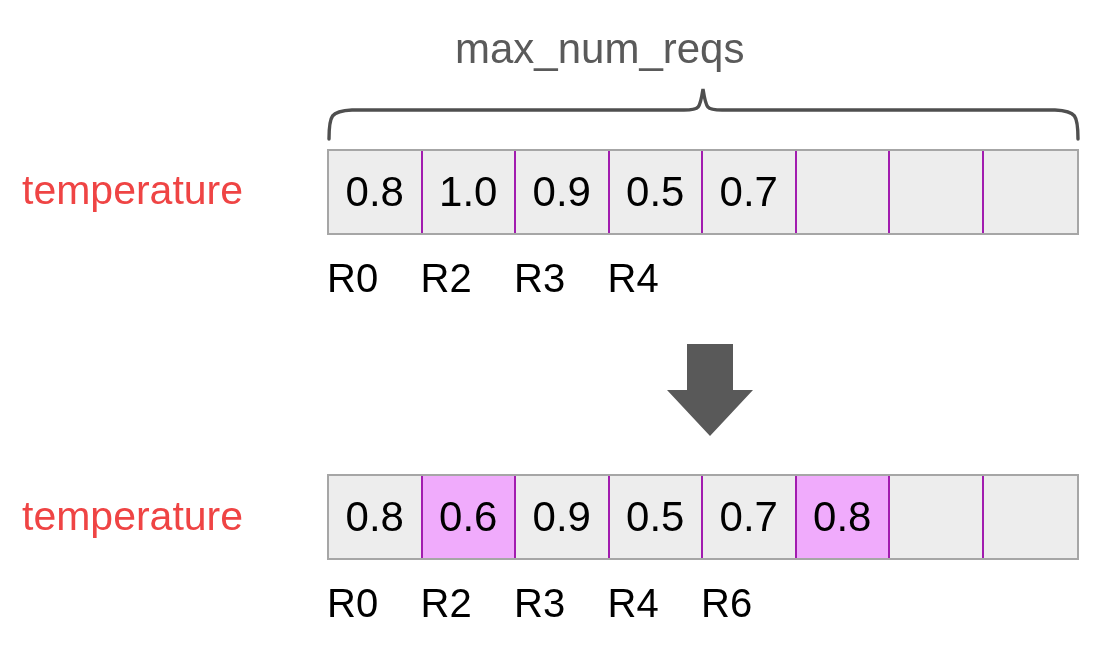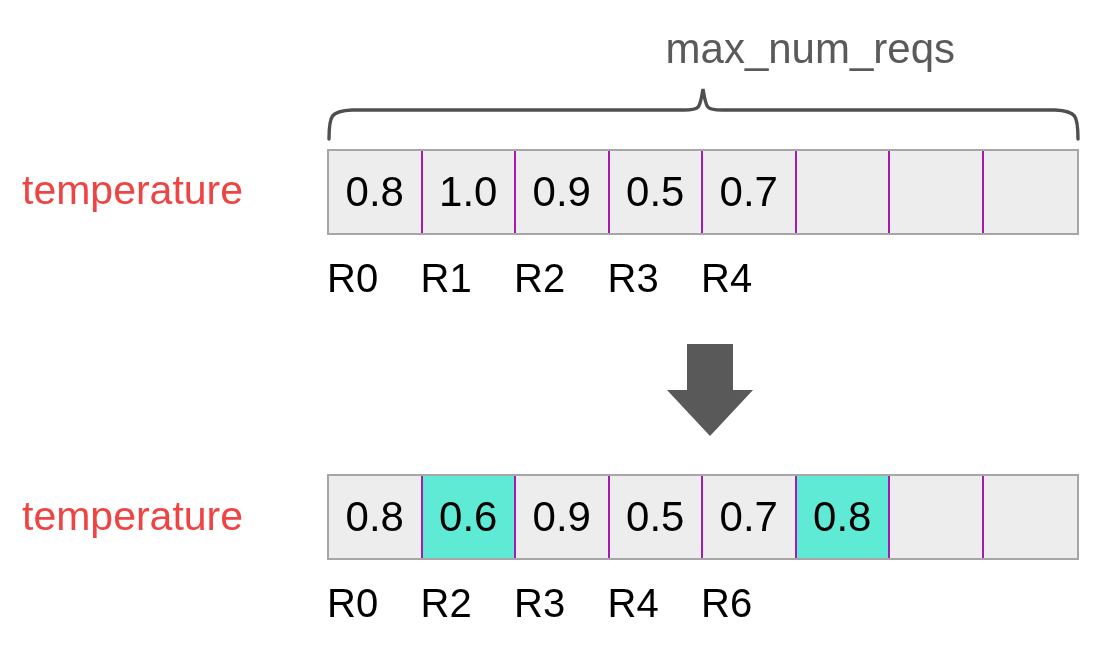--- a/index.html
+++ b/index.html
@@ -26,21 +26,21 @@
     font-family: "Liberation Sans", sans-serif;
   }
 
   
   .brace-caption {
     position: absolute;
     color: #5a5a5a;
     font-size: 42px;
     line-height: 1;
     white-space: nowrap;
-    text-align: right;
+    text-align: left;
     font-family: "Liberation Sans", sans-serif;
   }
 
   
   .array-strip {
     position: absolute;
     display: flex;
     border: 2px solid #a6a6a6;
     box-sizing: border-box;
     background: #ededed;
@@ -53,21 +53,21 @@
     align-items: center;
     justify-content: center;
     border-right: 2px solid #a21caf;
     background: #ededed;
     color: #000000;
     font-size: 42px;
     line-height: 1;
     font-family: "Liberation Sans", sans-serif;
   }
   .array-cell:last-child { border-right: none; }
-  .array-cell.highlight { background: #5eead4; }
+  .array-cell.highlight { background: #f0abfc; }
   .array-cell.empty { color: transparent; }
 
   
   .req-labels {
     position: absolute;
     display: flex;
   }
   .req-label {
     width: 93.5px;
     text-align: left;
@@ -125,21 +125,20 @@
     <div class="array-cell">0.9</div>
     <div class="array-cell">0.5</div>
     <div class="array-cell">0.7</div>
     <div class="array-cell empty"></div>
     <div class="array-cell empty"></div>
     <div class="array-cell empty"></div>
   </div>
 
 <div class="req-labels" id="reqs-before" style="left:327px; top:258px; width:752px;">
     <div class="req-label">R0</div>
-    <div class="req-label">R1</div>
     <div class="req-label">R2</div>
     <div class="req-label">R3</div>
     <div class="req-label">R4</div>
     <div class="req-label"></div>
     <div class="req-label"></div>
     <div class="req-label"></div>
   </div>
 
 <div class="transition-note" id="transition-note" style="left:748px; top:330px; width:300px;">
   </div>

